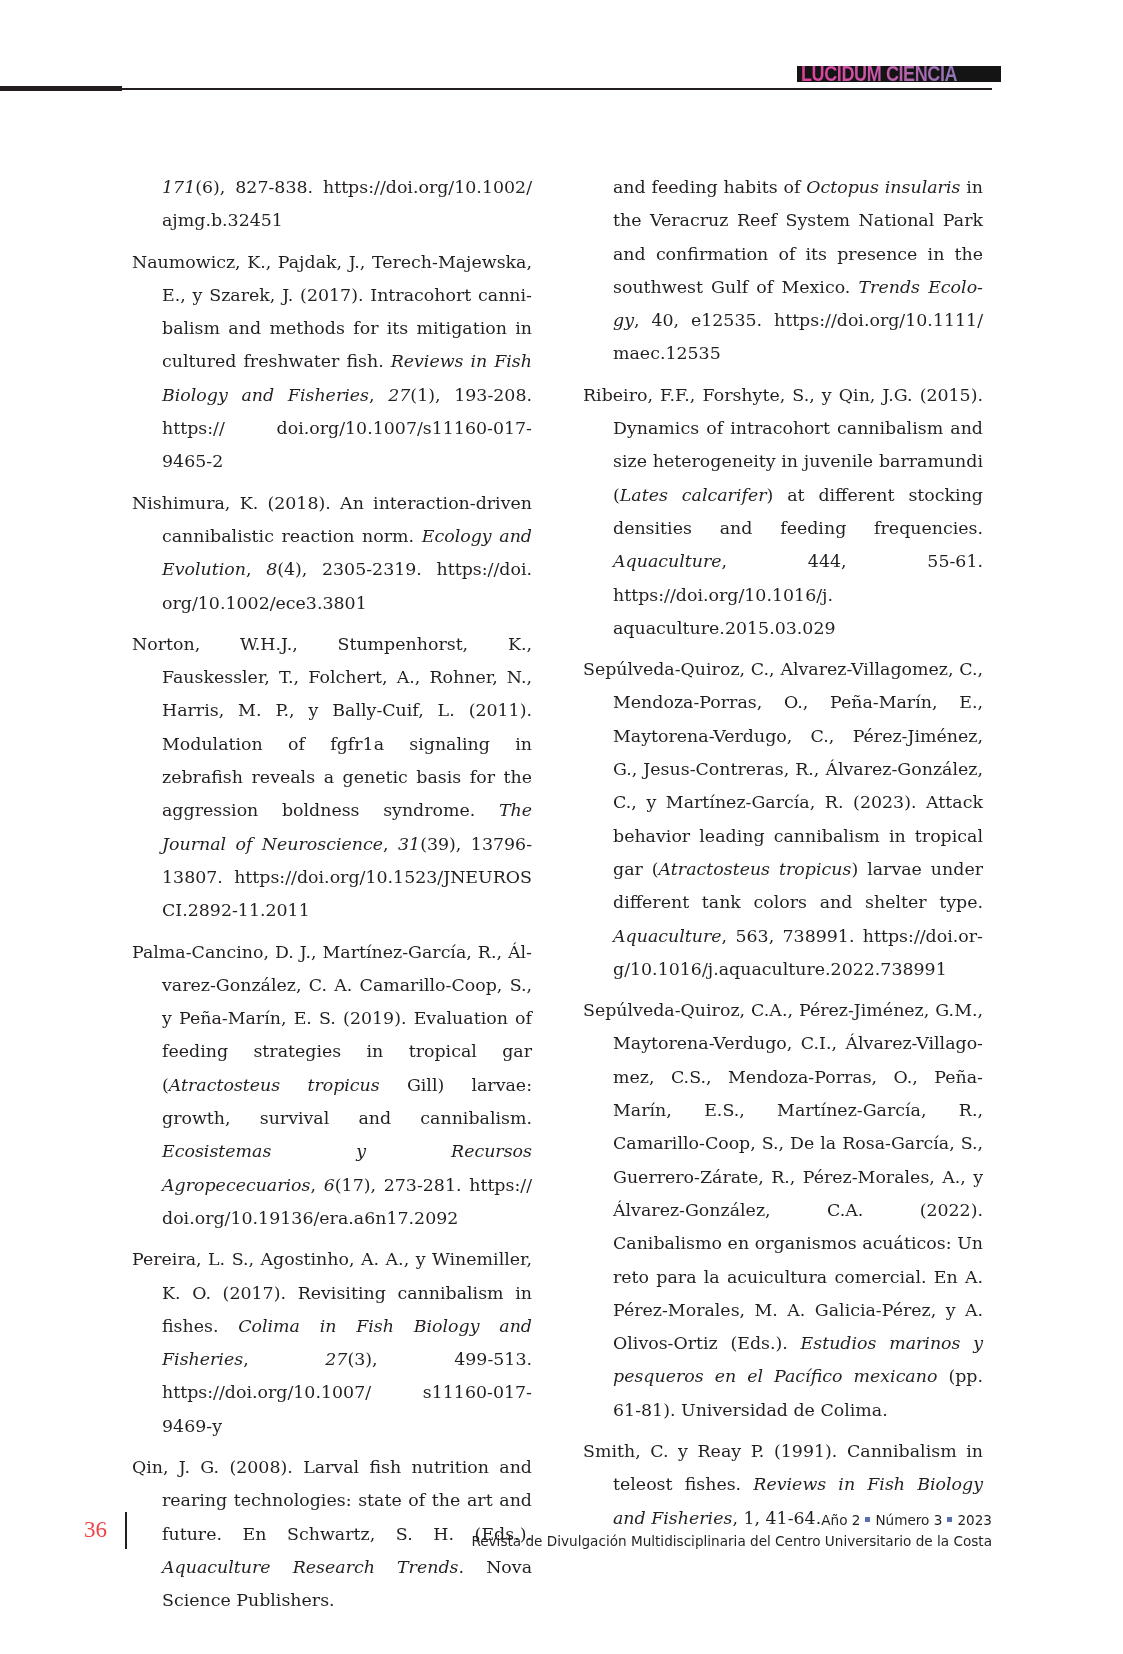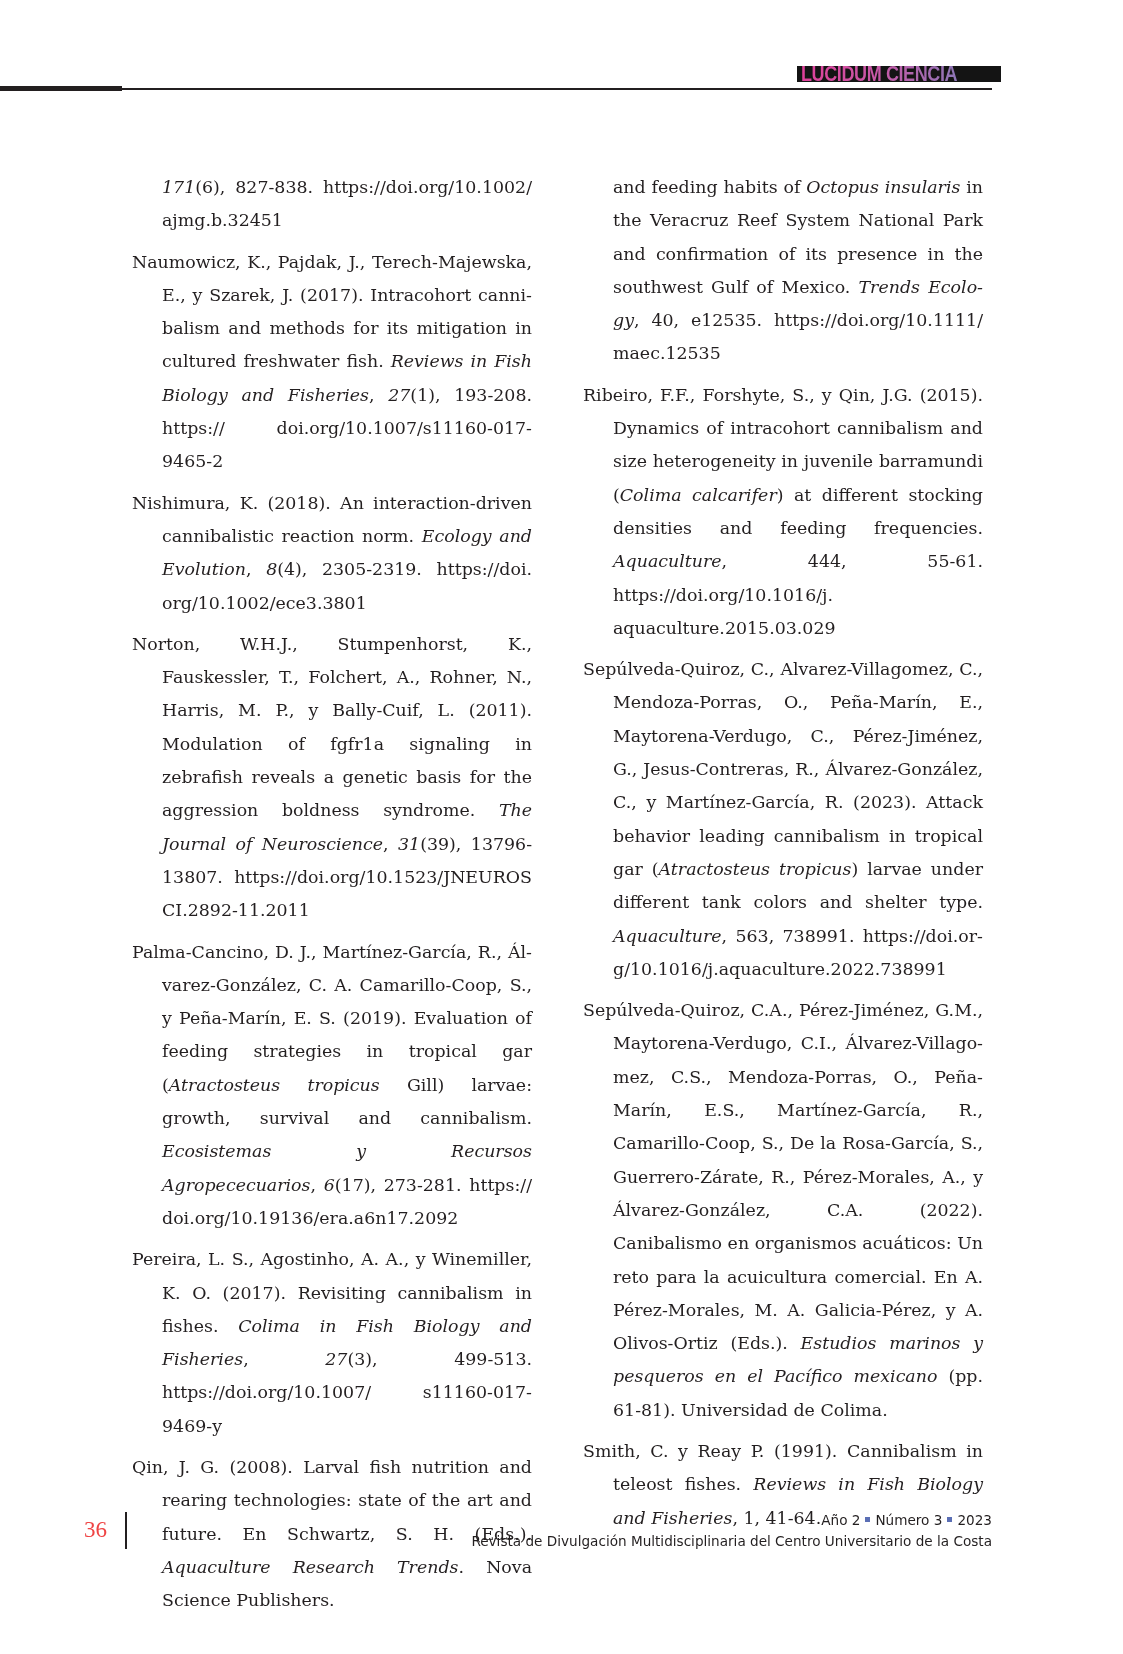--- a/index.html
+++ b/index.html
@@ -55,21 +55,21 @@
     <p class="ref cont"><i>171</i>(6), 827-838. https://doi.org/10.1002/ ajmg.b.32451</p>
     <p class="ref">Naumowicz, K., Pajdak, J., Terech-Majewska, E., y Szarek, J. (2017). Intracohort canni­balism and methods for its mitigation in cultured freshwater fish. <i>Reviews in Fish Bi­ology and Fisheries</i>, <i>27</i>(1), 193-208. https:// doi.org/10.1007/s11160-017-9465-2</p>
     <p class="ref">Nishimura, K. (2018). An interaction-driven cannibalistic reaction norm. <i>Ecology and Evolution</i>, <i>8</i>(4), 2305-2319. https://doi. org/10.1002/ece3.3801</p>
     <p class="ref">Norton, W.H.J., Stumpenhorst, K., Fauskessler, T., Folchert, A., Rohner, N., Harris, M. P., y Bally-Cuif, L. (2011). Modulation of fgfr1a signaling in zebrafish reveals a genetic ba­sis for the aggression boldness syndrome. <i>The Journal of Neuroscience</i>, <i>31</i>(39), 13796-13807. https://doi.org/10.1523/JNEUROS CI.2892-11.2011</p>
     <p class="ref">Palma-Cancino, D. J., Martínez-García, R., Ál­varez-González, C. A. Camarillo-Coop, S., y Peña-Marín, E. S. (2019). Evaluation of feeding strategies in tropical gar (<i>Atractos­teus tropicus</i> Gill) larvae: growth, survival and cannibalism. <i>Ecosistemas y Recursos Agropececuarios</i>, <i>6</i>(17), 273-281. https:// doi.org/10.19136/era.a6n17.2092</p>
     <p class="ref">Pereira, L. S., Agostinho, A. A., y Winemiller, K. O. (2017). Revisiting cannibalism in fishes. <i>Colima in Fish Biology and Fisheries</i>, <i>27</i>(3), 499-513. https://doi.org/10.1007/ s11160-017-9469-y</p>
     <p class="ref">Qin, J. G. (2008). Larval fish nutrition and rearing technologies: state of the art and fu­ture. En Schwartz, S. H. (Eds.). <i>Aquaculture Research Trends</i>. Nova Science Publishers.</p>
   </div>
 <div class="col col-right" id="col-right">
     <p class="ref cont">and feeding habits of <i>Octopus insularis</i> in the Veracruz Reef System National Park and confirmation of its presence in the southwest Gulf of Mexico. <i>Trends Ecolo­gy</i>, 40, e12535. https://doi.org/10.1111/ maec.12535</p>
-    <p class="ref">Ribeiro, F.F., Forshyte, S., y Qin, J.G. (2015). Dynamics of intracohort cannibalism and size heterogeneity in juvenile barramundi (<i>Colima calcarifer</i>) at different stocking den­sities and feeding frequencies. <i>Aquacultu­re</i>, 444, 55-61. https://doi.org/10.1016/j. aquaculture.2015.03.029</p>
+    <p class="ref">Ribeiro, F.F., Forshyte, S., y Qin, J.G. (2015). Dynamics of intracohort cannibalism and size heterogeneity in juvenile barramundi (<i>Lates calcarifer</i>) at different stocking den­sities and feeding frequencies. <i>Aquacultu­re</i>, 444, 55-61. https://doi.org/10.1016/j. aquaculture.2015.03.029</p>
     <p class="ref">Sepúlveda-Quiroz, C., Alvarez-Villagomez, C., Mendoza-Porras, O., Peña-Marín, E., Maytorena-Verdugo, C., Pérez-Jiménez, G., Jesus-Contreras, R., Álvarez-González, C., y Martínez-García, R. (2023). Attack be­havior leading cannibalism in tropical gar (<i>Atractosteus tropicus</i>) larvae under different tank colors and shelter type. <i>Aquaculture</i>, 563, 738991. https://doi.or­g/10.1016/j.aquaculture.2022.738991</p>
     <p class="ref">Sepúlveda-Quiroz, C.A., Pérez-Jiménez, G.M., Maytorena-Verdugo, C.I., Álvarez-Villago­mez, C.S., Mendoza-Porras, O., Peña-Marín, E.S., Martínez-García, R., Camarillo-Coop, S., De la Rosa-García, S., Guerrero-Zárate, R., Pérez-Morales, A., y Álvarez-González, C.A. (2022). Canibalismo en organismos acuáticos: Un reto para la acuicultura co­mercial. En A. Pérez-Morales, M. A. Gali­cia-Pérez, y A. Olivos-Ortiz (Eds.). <i>Estudios marinos y pesqueros en el Pacífico mexicano</i> (pp. 61-81). Universidad de Colima.</p>
     <p class="ref">Smith, C. y Reay P. (1991). Cannibalism in te­leost fishes. <i>Reviews in Fish Biology and Fi­sheries</i>, 1, 41-64.</p>
   </div>
 
 <div class="footer-page">36</div>
 <div class="footer-bar"></div>
 <div class="footer-right">
   <div>
     <span>Año 2</span><span class="sq"></span><span>Número 3</span><span class="sq"></span><span>2023</span>

